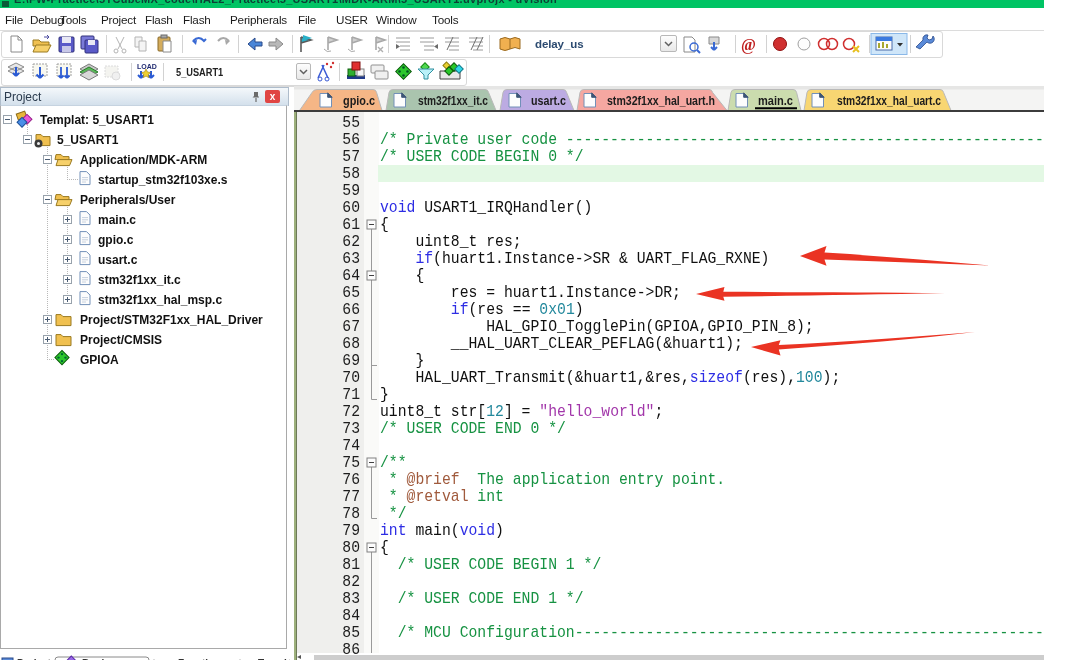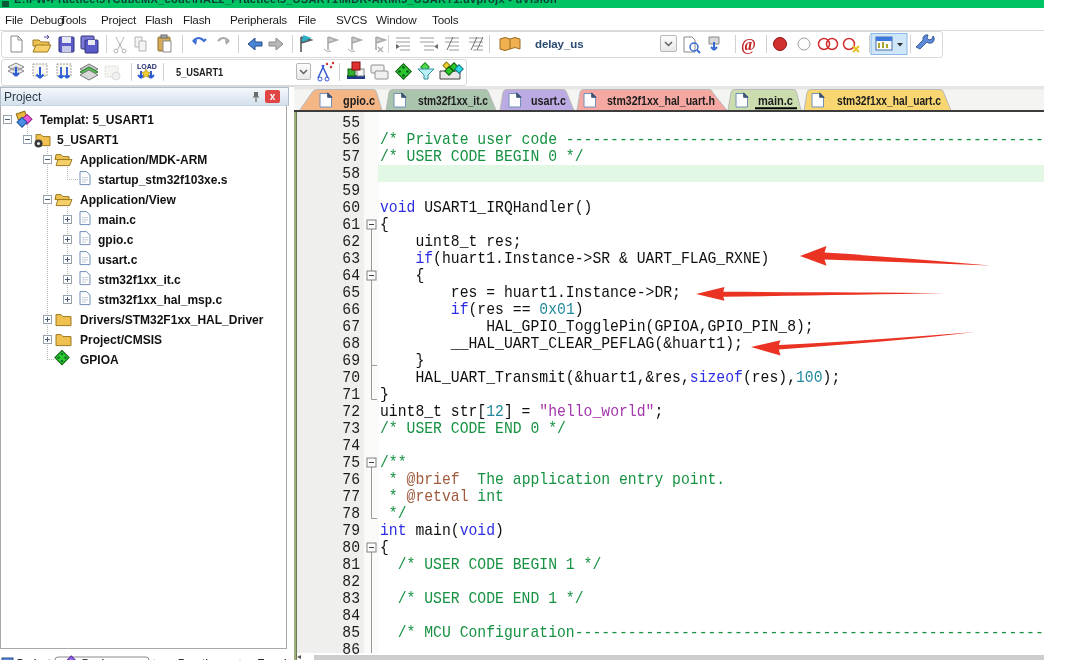--- a/index.html
+++ b/index.html
@@ -62,21 +62,21 @@
     </div>
   <div class="abs" id="menu">
     <span style="left:5px">File</span>
       <span style="left:30px">Debug</span>
       <span style="left:60px">Tools</span>
     <span style="left:101px">Project</span>
       <span style="left:145px">Flash</span>
       <span style="left:183px">Flash</span>
     <span style="left:230px">Peripherals</span>
       <span style="left:298px">File</span>
-      <span style="left:336px">SVCS</span>
+      <span style="left:336px">USER</span>
     <span style="left:376px">Window</span>
       <span style="left:432px">Tools</span>
   </div>
   <div class="abs" style="left:0;top:29.5px;width:1065px;height:1px;background:#dcdcdc"></div>
   <div class="abs" style="left:0;top:86.2px;width:1065px;height:1px;background:#d9d9d9"></div>
   <div class="abs tbpanel" id="tb1"></div>
   <div class="abs tbpanel" id="tb2"></div>
   <svg class="abs" id="icons1" style="left:0;top:31px" width="960" height="26">
     <g stroke="#d2d2d2">
         <path d="M106.5,4 v18 M182.5,4 v18 M238.5,4 v18 M292.5,4 v18 M388.5,4 v18 M489.5,4 v18 M735.5,4 v18 M766.5,4 v18 M869.5,4 v18 M910.5,4 v18"></path>
@@ -253,39 +253,39 @@
     <div class="trow" style="left:0;top:23.6px">
         <span class="txt" style="left:56px">5_USART1</span>
       </div>
     <div class="trow" style="left:0;top:43.6px">
         <span class="txt" style="left:79px">Application/MDK-ARM</span>
       </div>
     <div class="trow" style="left:0;top:63.6px">
         <span class="txt" style="left:97px">startup_stm32f103xe.s</span>
       </div>
     <div class="trow" style="left:0;top:83.6px">
-        <span class="txt" style="left:79px">Application/View</span>
+        <span class="txt" style="left:79px">Peripherals/User</span>
       </div>
     <div class="trow" style="left:0;top:103.6px">
         <span class="txt" style="left:97px">main.c</span>
       </div>
     <div class="trow" style="left:0;top:123.6px">
         <span class="txt" style="left:97px">gpio.c</span>
       </div>
     <div class="trow" style="left:0;top:143.6px">
         <span class="txt" style="left:97px">usart.c</span>
       </div>
     <div class="trow" style="left:0;top:163.6px">
         <span class="txt" style="left:97px">stm32f1xx_it.c</span>
       </div>
     <div class="trow" style="left:0;top:183.6px">
         <span class="txt" style="left:97px">stm32f1xx_hal_msp.c</span>
       </div>
     <div class="trow" style="left:0;top:203.6px">
-        <span class="txt" style="left:79px">Drivers/STM32F1xx_HAL_Driver</span>
+        <span class="txt" style="left:79px">Project/STM32F1xx_HAL_Driver</span>
       </div>
     <div class="trow" style="left:0;top:223.6px">
         <span class="txt" style="left:79px">Project/CMSIS</span>
       </div>
     <div class="trow" style="left:0;top:243.6px">
         <span class="txt" style="left:79px">GPIOA</span>
       </div>
     <div class="ebox" style="left:2px;top:9.1px">
         <i></i>
       </div>

